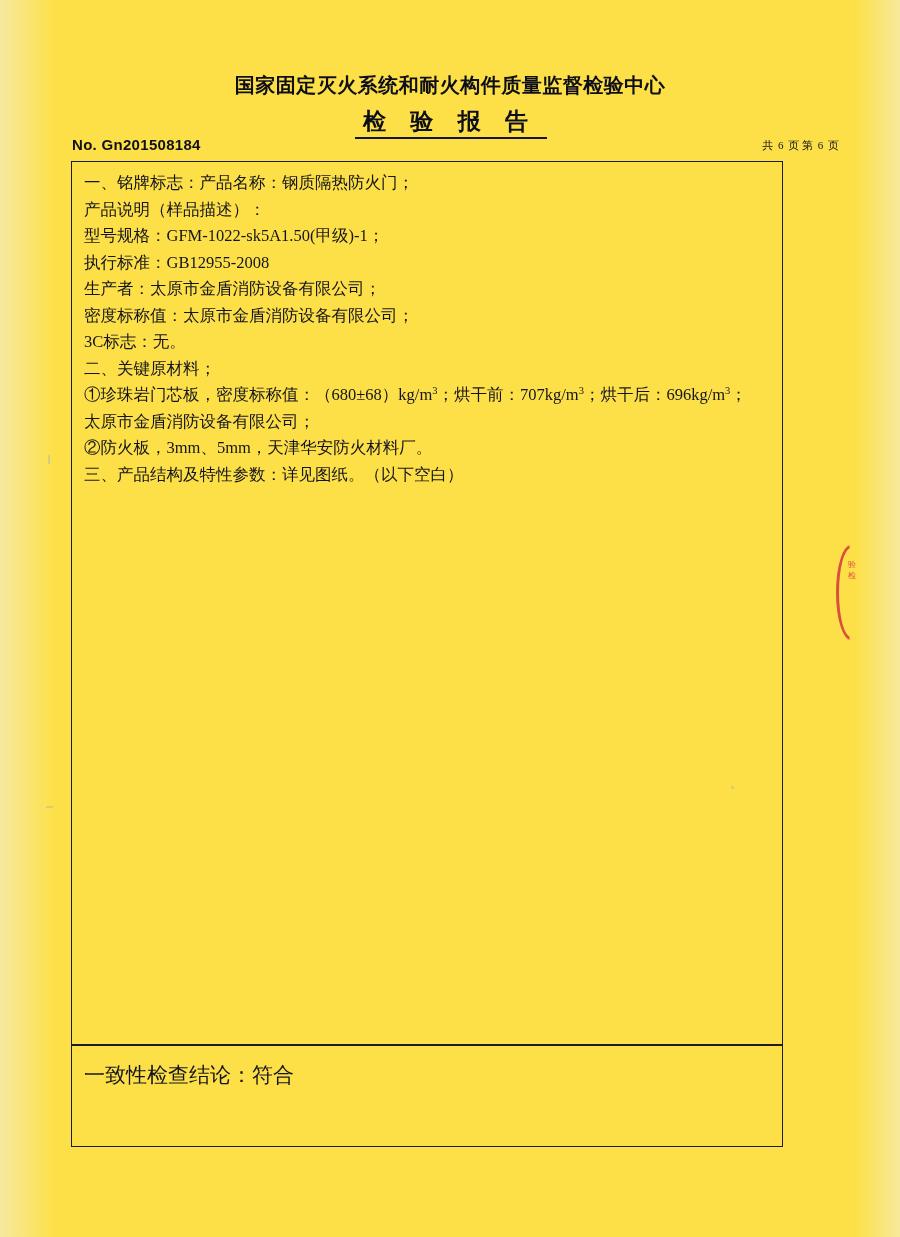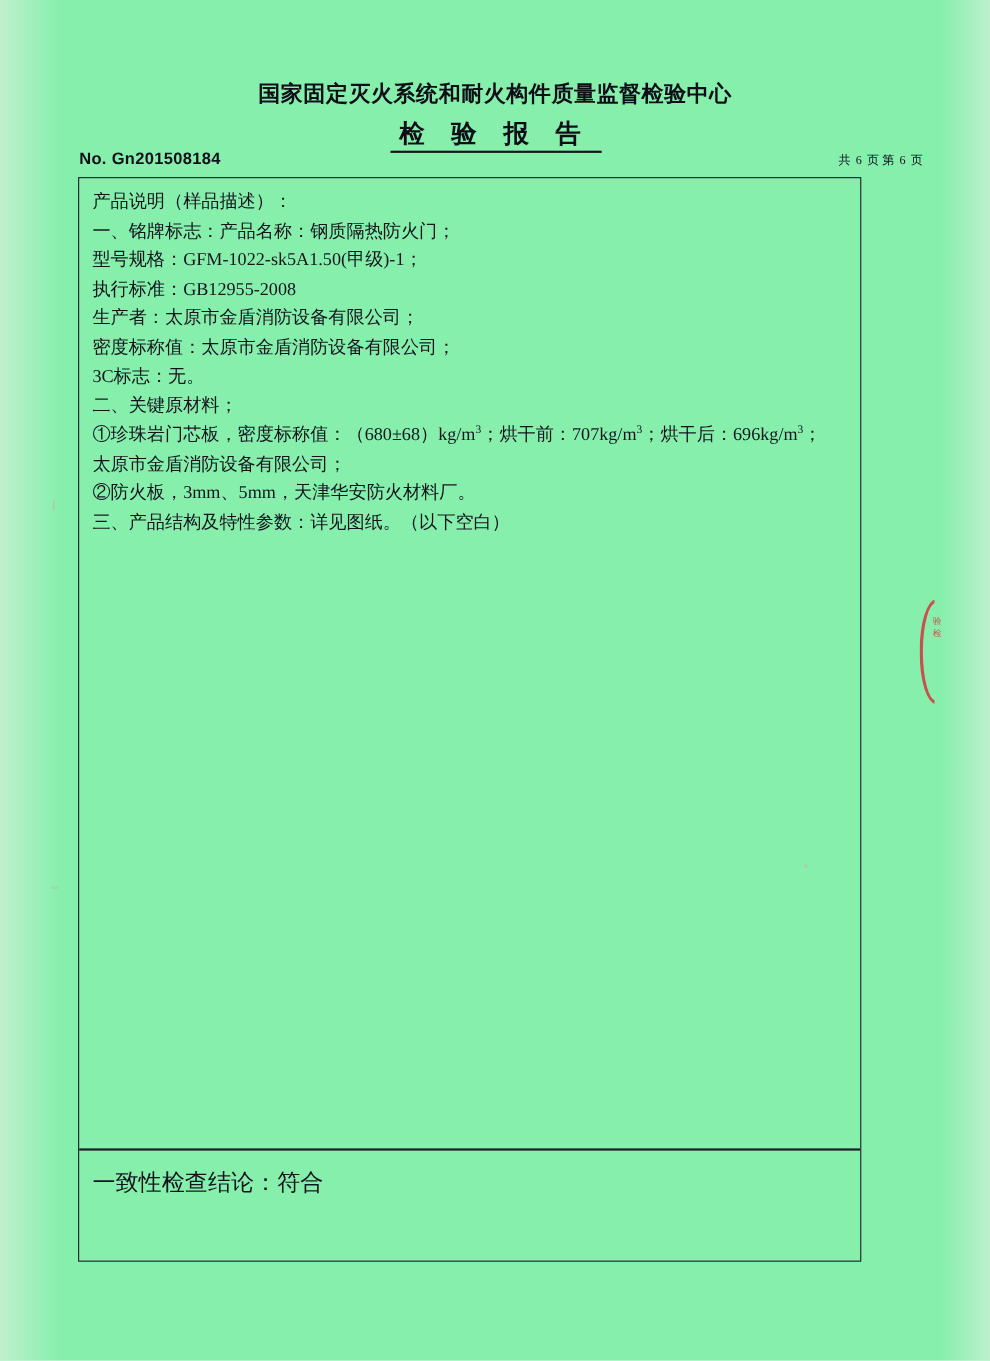--- a/index.html
+++ b/index.html
@@ -12,21 +12,21 @@
     background: #ffffff;
     font-family: "Liberation Serif", serif;
     color: #14141e;
     position: relative;
     overflow: hidden;
   }
   .page {
     position: relative;
     width: 900px;
     height: 1237px;
-    background: #86efac;
+    background: #fde047;
   }
   
   .page::before {
     content: "";
     position: absolute;
     inset: 0;
     background:
       linear-gradient(90deg, rgba(240,240,235,0.55) 0%, rgba(255,255,255,0) 6%),
       linear-gradient(270deg, rgba(242,242,238,0.5) 0%, rgba(255,255,255,0) 5%);
     pointer-events: none;
@@ -183,22 +183,22 @@
   <div class="page-count">
     <span>共</span>
     <span>6</span>
     <span>页 第</span>
     <span>6</span>
     <span>页</span>
   </div>
 
   <div class="frame">
     <div class="frame-body">
+      <div class="line">一、铭牌标志：产品名称：钢质隔热防火门；</div>
       <div class="line">产品说明（样品描述）：</div>
-      <div class="line">一、铭牌标志：产品名称：钢质隔热防火门；</div>
       <div class="line">型号规格：GFM-1022-sk5A1.50(甲级)-1；</div>
       <div class="line">执行标准：GB12955-2008</div>
       <div class="line">生产者：太原市金盾消防设备有限公司；</div>
       <div class="line">密度标称值：太原市金盾消防设备有限公司；</div>
       <div class="line">3C标志：无。</div>
       <div class="line">二、关键原材料；</div>
       <div class="line"><span>①珍珠岩门芯板，密度标称值：（680±68）kg/m</span><span class="sup">3</span><span>；烘干前：707kg/m</span><span class="sup">3</span><span>；烘干后：696kg/m</span><span class="sup">3</span><span>；</span></div>
       <div class="line">太原市金盾消防设备有限公司；</div>
       <div class="line">②防火板，3mm、5mm，天津华安防火材料厂。</div>
       <div class="line">三、产品结构及特性参数：详见图纸。（以下空白）</div>

